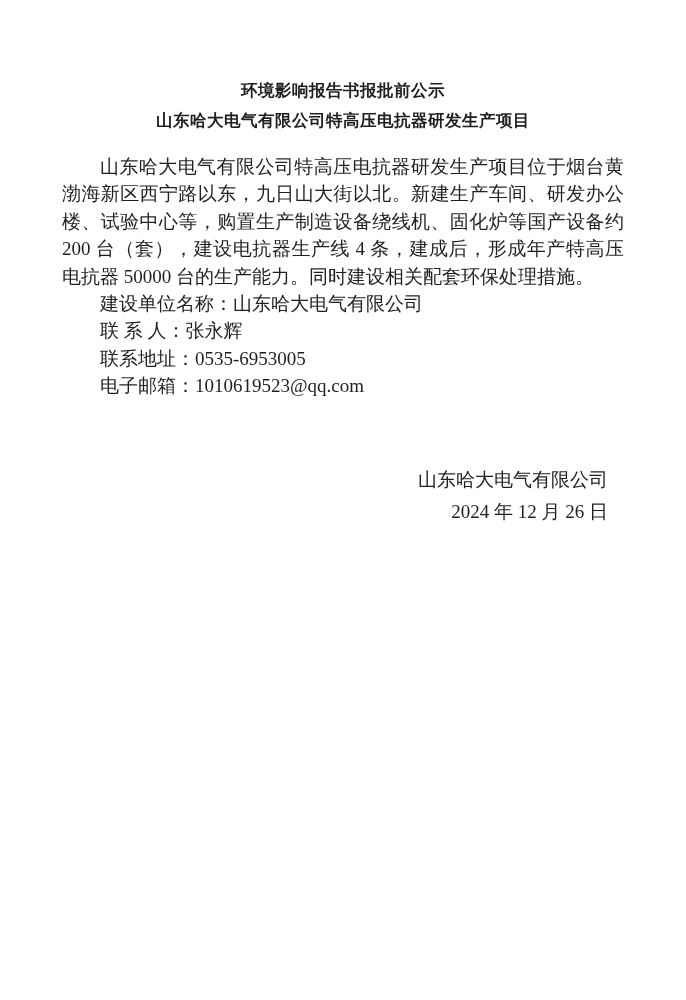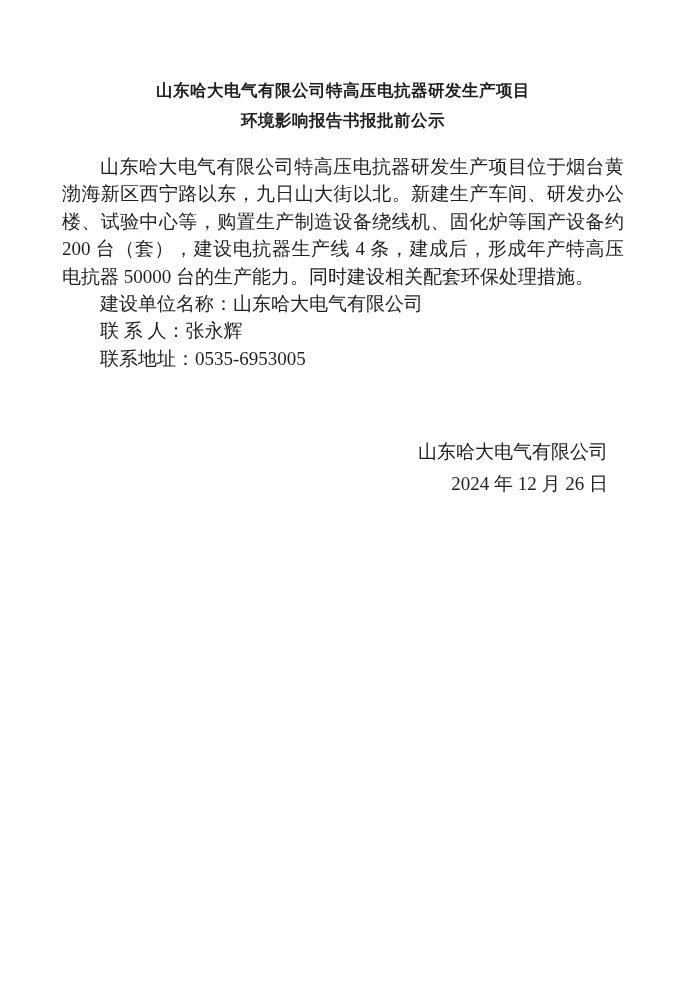--- a/index.html
+++ b/index.html
@@ -50,35 +50,36 @@
   }
   .signature-block p {
     margin: 0;
   }
 </style>
 </head>
 <body>
 
 <div class="page">
 
+  <h1 class="doc-title">环境影响报告书报批前公示</h1>
   <h1 class="doc-title">山东哈大电气有限公司特高压电抗器研发生产项目</h1>
-  <h1 class="doc-title">环境影响报告书报批前公示</h1>
 
   <div class="doc-body">
 
     <p class="para">山东哈大电气有限公司特高压电抗器研发生产项目位于烟台黄渤海新区西宁路以东，九日山大街以北。新建生产车间、研发办公楼、试验中心等，购置生产制造设备绕线机、固化炉等国产设备约 200 台（套），建设电抗器生产线 4 条，建成后，形成年产特高压电抗器 50000 台的生产能力。同时建设相关配套环保处理措施。</p>
 
 
     <p class="contact-line"><span>建设单位名称：</span><span>山东哈大电气有限公司</span></p>
 
 
     <p class="contact-line"><span>联 系 人：</span><span>张永辉</span></p>
 
     <p class="contact-line"><span>联系地址：</span><span>0535-6953005</span></p>
 
+    <p class="contact-line"><span>电子邮箱：</span><span>1010619523@qq.com</span></p>
 
     <div class="signature-block">
       <p>山东哈大电气有限公司</p>
       <p>2024 年 12 月 26 日</p>
     </div>
 
   </div>
 </div>
 
 </body></html>

